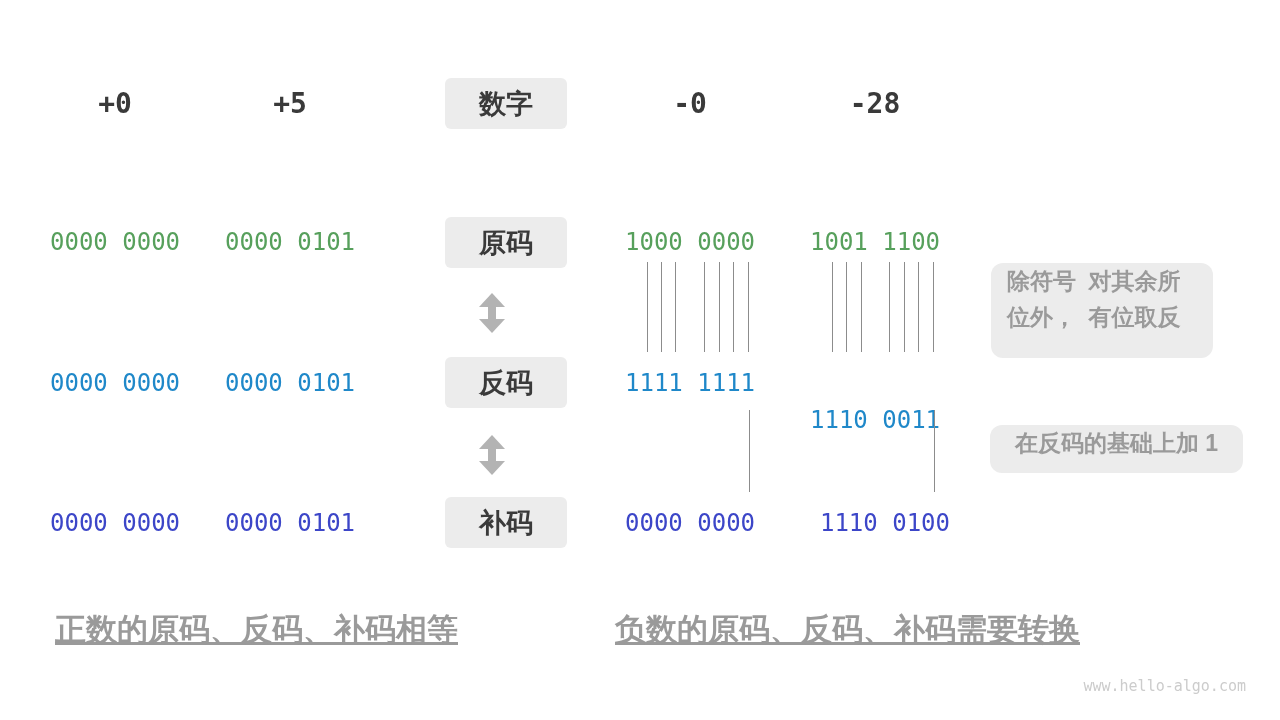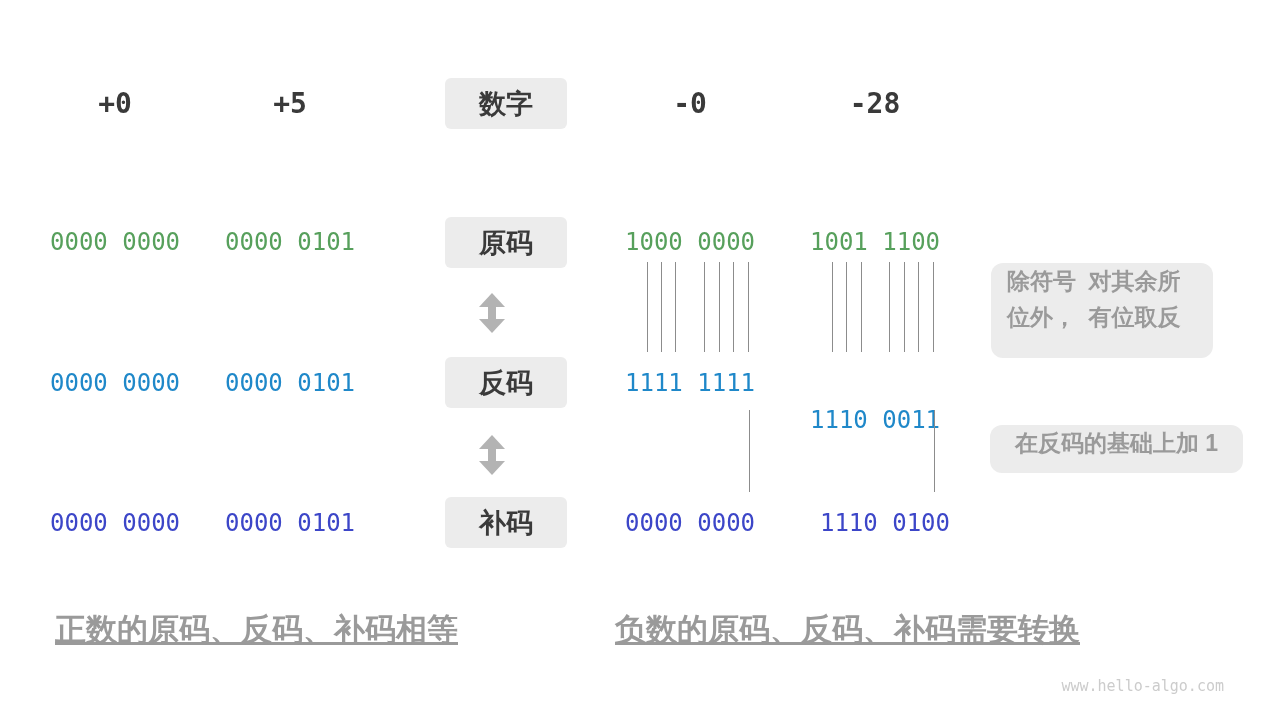--- a/index.html
+++ b/index.html
@@ -95,15 +95,15 @@
 
   <div class="abs bin indigo" style="left:50px;top:508px;">0000 0000</div>
   <div class="abs bin indigo" style="left:225px;top:508px;">0000 0101</div>
   <div class="abs tagbox indigo" style="left:445px;top:497px;text-align:center;">补码</div>
   <div class="abs bin indigo" style="left:625px;top:508px;">0000 0000</div>
   <div class="abs bin indigo" style="left:810px;top:508px;text-align:right;">1110 0100</div>
 
   <div class="abs caption" style="left:55px;top:614px;">正数的原码、反码、补码相等</div>
   <div class="abs caption" style="left:615px;top:614px;">负数的原码、反码、补码需要转换</div>
 
-  <div class="abs watermark" style="right:56px;top:677px;margin-left:37px;">www.hello-algo.com</div>
+  <div class="abs watermark" style="right:34px;top:677px;margin-left:37px;">www.hello-algo.com</div>
 
 </div>
 
 </body></html>

